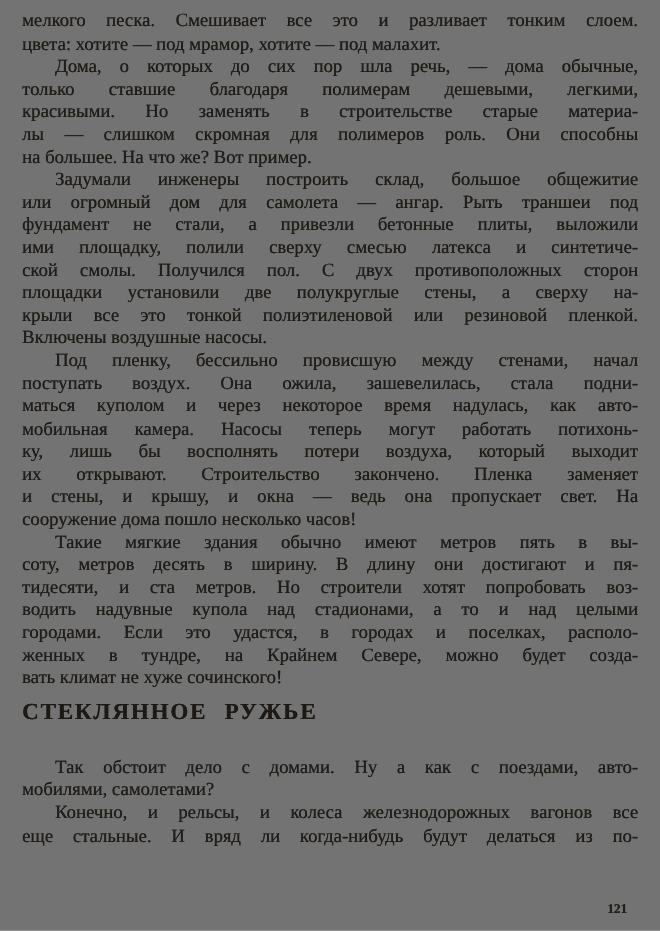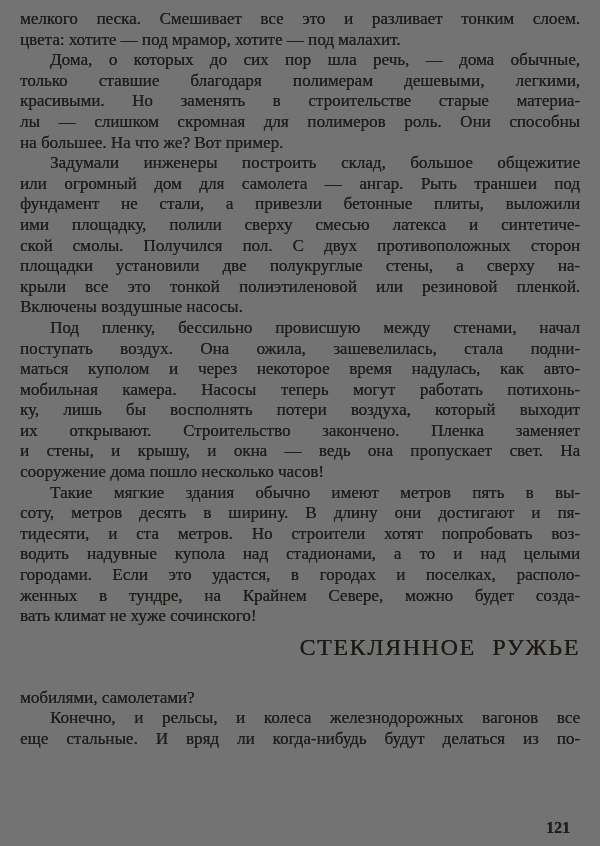--- a/index.html
+++ b/index.html
@@ -36,33 +36,33 @@
   .line.endline {
     text-align: right;
     text-align-last: left;
     -moz-text-align-last: left;
   }
   .section-heading {
     margin-top: 8px;
     margin-bottom: 29px;
     height: 24px;
     line-height: 24px;
-    text-align: right;
-    font-weight: normal;
-    font-size: 24px;
+    text-align: left;
+    font-weight: bold;
+    font-size: 21px;
     letter-spacing: 1.6px;
     word-spacing: 9px;
     color: #1d1a16;
   }
   .page-number {
     position: absolute;
     top: 819px;
     right: 30px;
     font-weight: bold;
-    font-size: 16px;
+    font-size: 12px;
     color: #211e1a;
     text-shadow: 0.25px 0 0 currentColor;
   }
 </style>
 </head>
 <body>
 
 <div class="page" style="background: #737373;">
   <div class="text-column" style="color: rgb(33, 30, 26);">
     <div id="before">
@@ -103,20 +103,21 @@
           <div class="line">тидесяти, и ста метров. Но строители хотят попробовать воз-</div>
           <div class="line">водить надувные купола над стадионами, а то и над целыми</div>
           <div class="line">городами. Если это удастся, в городах и поселках, располо-</div>
           <div class="line">женных в тундре, на Крайнем Севере, можно будет созда-</div>
           <div class="line endline">вать климат не хуже сочинского!</div>
         </div>
       </div>
     <div class="section-heading">СТЕКЛЯННОЕ РУЖЬЕ</div>
     <div id="after">
         <div class="para">
+          <div class="line indent">Так обстоит дело с домами. Ну а как с поездами, авто-</div>
           <div class="line endline">мобилями, самолетами?</div>
         </div>
         <div class="para">
           <div class="line indent">Конечно, и рельсы, и колеса железнодорожных вагонов все</div>
           <div class="line">еще стальные. И вряд ли когда-нибудь будут делаться из по-</div>
         </div>
       </div>
   </div>
   <div class="page-number">121</div>
 </div>

